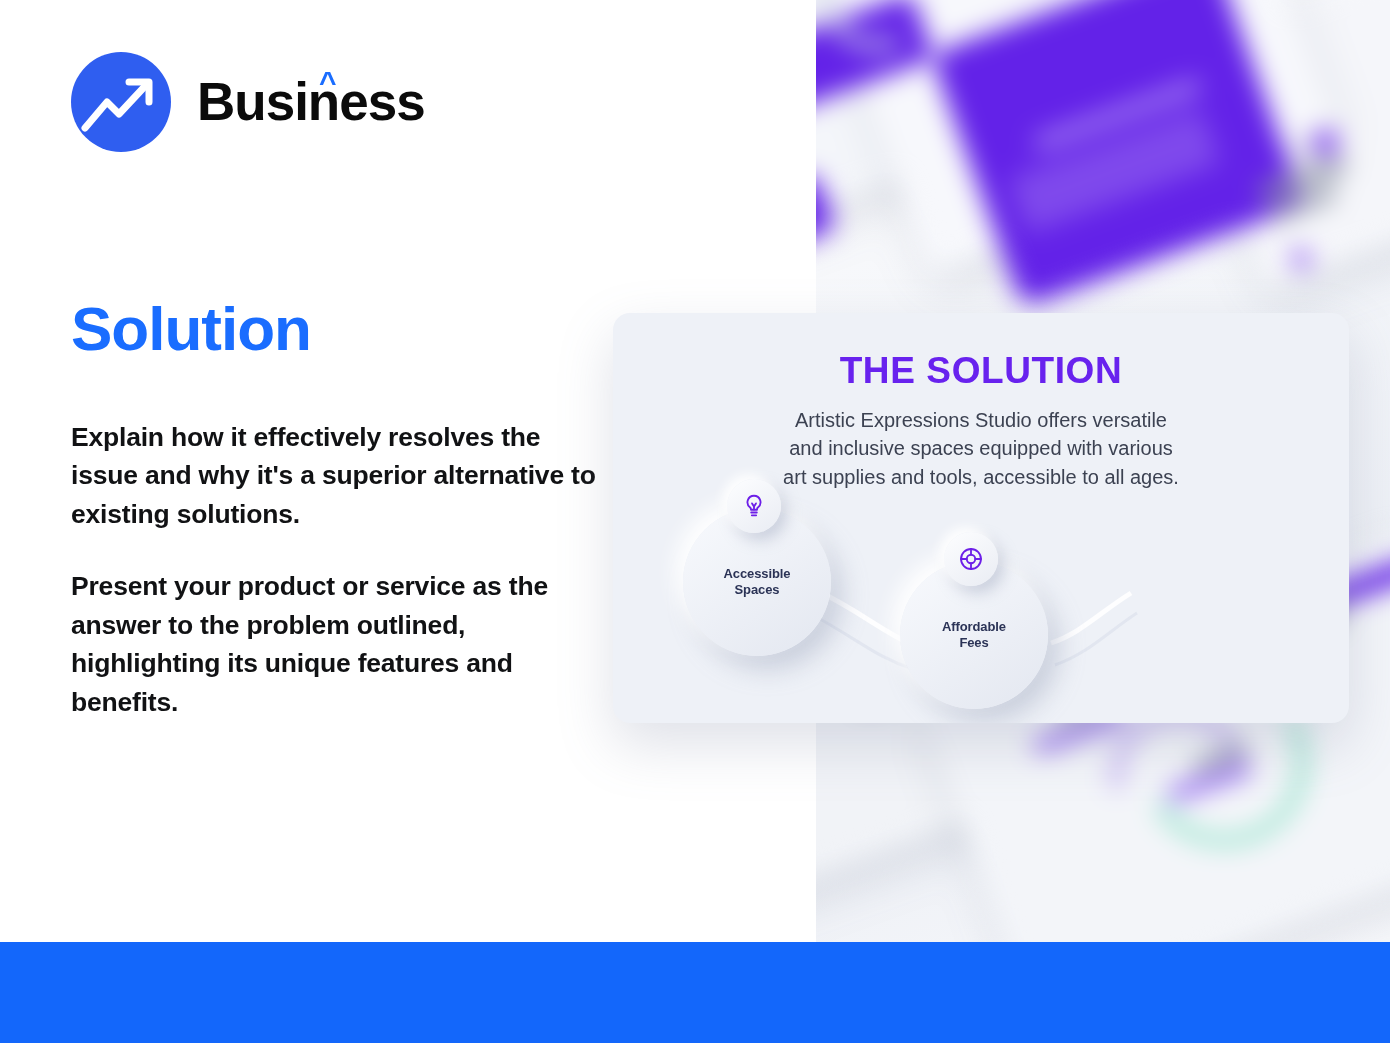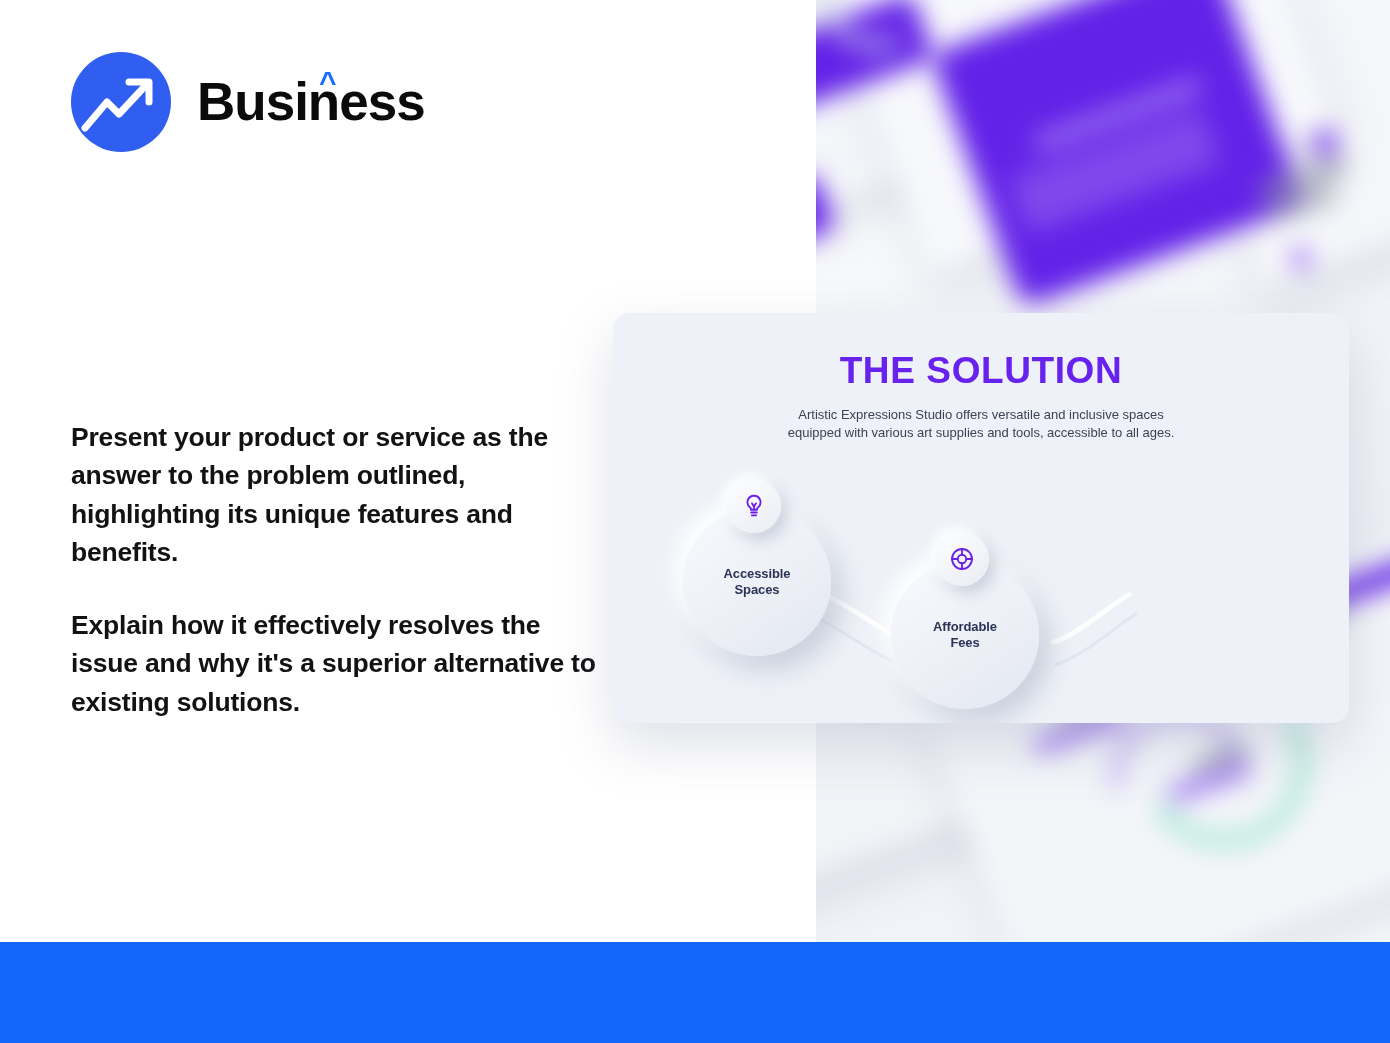--- a/index.html
+++ b/index.html
@@ -91,21 +91,21 @@
     background:#eef1f7; border-radius:17px;
     box-shadow:0 22px 55px rgba(110,120,150,.22);
     overflow:hidden;
   }
   .sol-title{
     text-align:center; margin-top:37px;
     font-size:37px; font-weight:700; color:#6822ee; letter-spacing:.6px;
   }
   .sol-sub{
     margin:14px auto 0; width:400px; text-align:center;
-    font-size:13px; line-height:1.42; color:#3c4252;
+    font-size:20px; line-height:1.42; color:#3c4252;
   }
 
   
   .connectors{ position:absolute; left:0; top:0; width:736px; height:410px; }
 
   
   .node{ position:absolute; }
   .node-big{
     border-radius:50%;
     background:linear-gradient(145deg,#f6f8fc 10%,#e3e7f0 100%);
@@ -122,21 +122,21 @@
     background:linear-gradient(145deg,#fbfcfe 10%,#e9ecf3 100%);
     box-shadow:-5px -5px 11px rgba(255,255,255,.95),
                 6px 7px 15px rgba(145,155,180,.42);
     display:flex; align-items:center; justify-content:center;
   }
 
   
   .n1{ left:70px; top:195px; }
   .n1 .node-big{ width:148px; height:148px; }
   .n1 .node-icon{ width:54px; height:54px; left:44px; top:-29px; }
-  .n2{ left:278px; top:248px; }
+  .n2{ left:287px; top:248px; }
   .n2 .node-big{ width:148px; height:148px; }
   .n2 .node-icon{ width:54px; height:54px; left:44px; top:-29px; }
   .n3{ left:514px; top:195px; }
   .n3 .node-big{ width:148px; height:148px; }
   .n3 .node-icon{ width:54px; height:54px; left:44px; top:-29px; }
 
   
   .bottom-bar{
     position:absolute; left:0; top:942px; width:1390px; height:101px;
     background:#1367fb;
@@ -186,24 +186,25 @@
       <path d="M58 30 L78 30 L78 50" fill="none" stroke="#ffffff" stroke-width="7" stroke-linecap="round" stroke-linejoin="round"></path>
     </svg>
     <div class="logo-text">
       <div class="logo-line1">
         <span>Business</span>
         <span class="logo-caret">^</span>
       </div>
     </div>
   </div>
 
+  <h1 class="headline">Solution</h1>
 
   <div class="body-copy">
+    <p>Explain how it effectively resolves the issue and why it's a superior alternative to existing solutions.</p>
     <p>Present your product or service as the answer to the problem outlined, highlighting its unique features and benefits.</p>
-    <p>Explain how it effectively resolves the issue and why it's a superior alternative to existing solutions.</p>
   </div>
 </div>
 
 <div class="sol-card">
   <div class="sol-title">THE SOLUTION</div>
   <div class="sol-sub">Artistic Expressions Studio offers versatile and inclusive spaces equipped with various art supplies and tools, accessible to all ages.</div>
 
   <svg class="connectors" viewBox="0 0 736 410">
     <path d="M205 278 C 250 300, 268 318, 300 332" fill="none" stroke="#ffffff" stroke-width="5" opacity=".9"></path>
     <path d="M196 300 C 245 326, 262 344, 300 356" fill="none" stroke="#dfe4ee" stroke-width="3" opacity=".8"></path>

